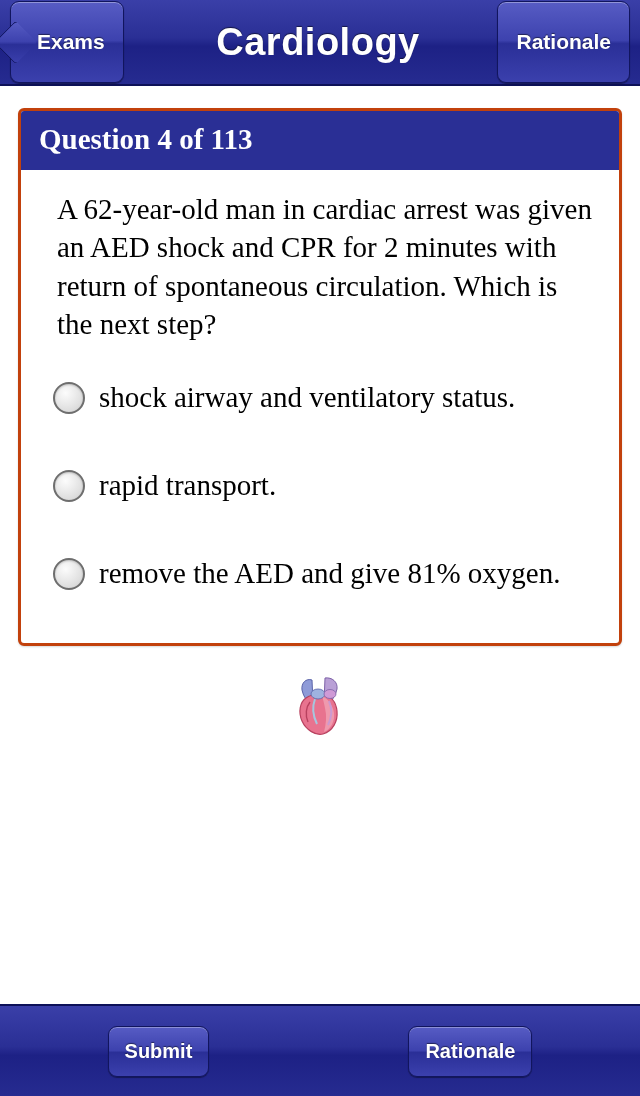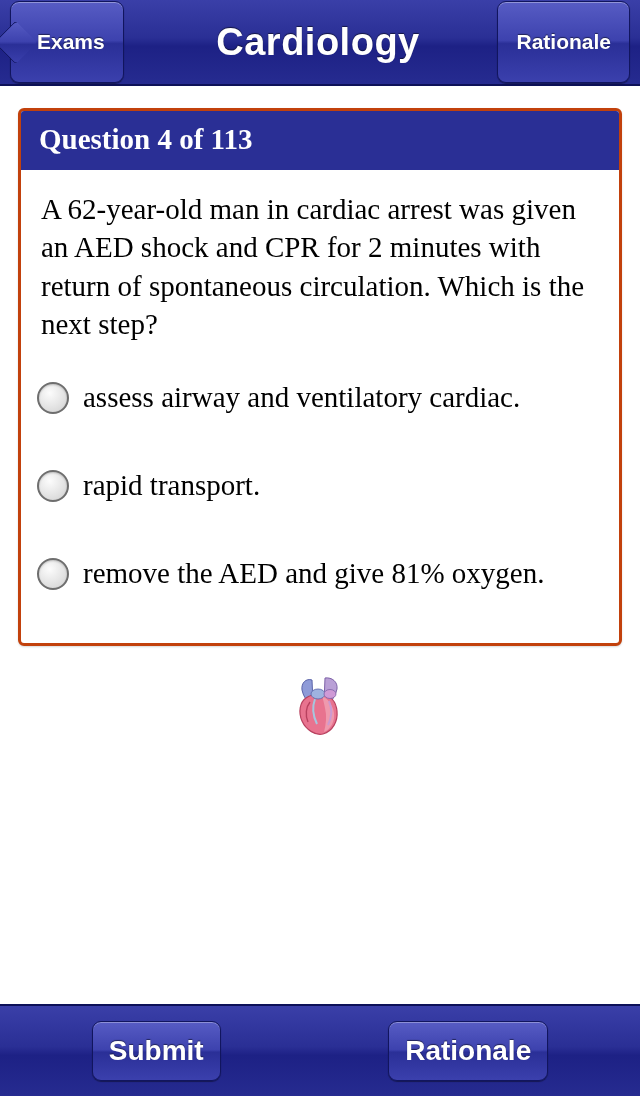--- a/index.html
+++ b/index.html
@@ -103,21 +103,21 @@
     color: #ffffff;
     display: flex;
     align-items: center;
     justify-content: space-between;
     padding: 12px 18px 14px 18px;
     font-family: "Liberation Serif", serif;
     font-weight: bold;
     font-size: 29px;
   }
   .qbody {
-    padding: 14px 16px 20px 16px;
+    padding: 14px 16px 20px 32px;
     font-family: "Liberation Serif", serif;
     color: #000000;
   }
   .stem {
     font-size: 29px;
     line-height: 1.32;
     margin: 6px 4px 16px 4px;
   }
   .choice {
     display: flex;
@@ -154,21 +154,21 @@
     background: linear-gradient(to bottom, #3a3fa8 0%, #2a2f95 45%, #1d2185 55%, #262b90 100%);
     border-top: 2px solid #0d1158;
     display: flex;
     align-items: center;
     justify-content: space-around;
     padding: 0 8px;
     box-sizing: border-box;
   }
   .tb-btn {
     color: #ffffff;
-    font-size: 28px;
+    font-size: 20px;
     font-weight: bold;
     text-shadow: 0 -1px 1px rgba(0,0,0,0.5);
     padding: 13px 16px;
     border-radius: 9px;
     border: 1px solid #11155e;
     background: linear-gradient(to bottom, #575cc4 0%, #3d42ae 48%, #2a2f97 52%, #3b40ad 100%);
     box-shadow: inset 0 1px 0 rgba(255,255,255,0.32), 0 1px 1px rgba(0,0,0,0.4);
     white-space: nowrap;
   }
 </style>
@@ -194,21 +194,21 @@
       <div class="qheader">
         <span>Question 4 of 113</span>
       </div>
 
       <div class="qbody">
 
         <div class="stem">A 62-year-old man in cardiac arrest was given an AED shock and CPR for 2 minutes with return of spontaneous circulation. Which is the next step?</div>
 
         <div class="choice">
           <span class="radio"></span>
-          <span class="choice-text">assess airway and ventilatory cardiac.</span>
+          <span class="choice-text">shock airway and ventilatory status.</span>
         </div>
 
 
         <div class="choice">
           <span class="radio"></span>
           <span class="choice-text">rapid transport.</span>
         </div>
 
         <div class="choice">
           <span class="radio"></span>

